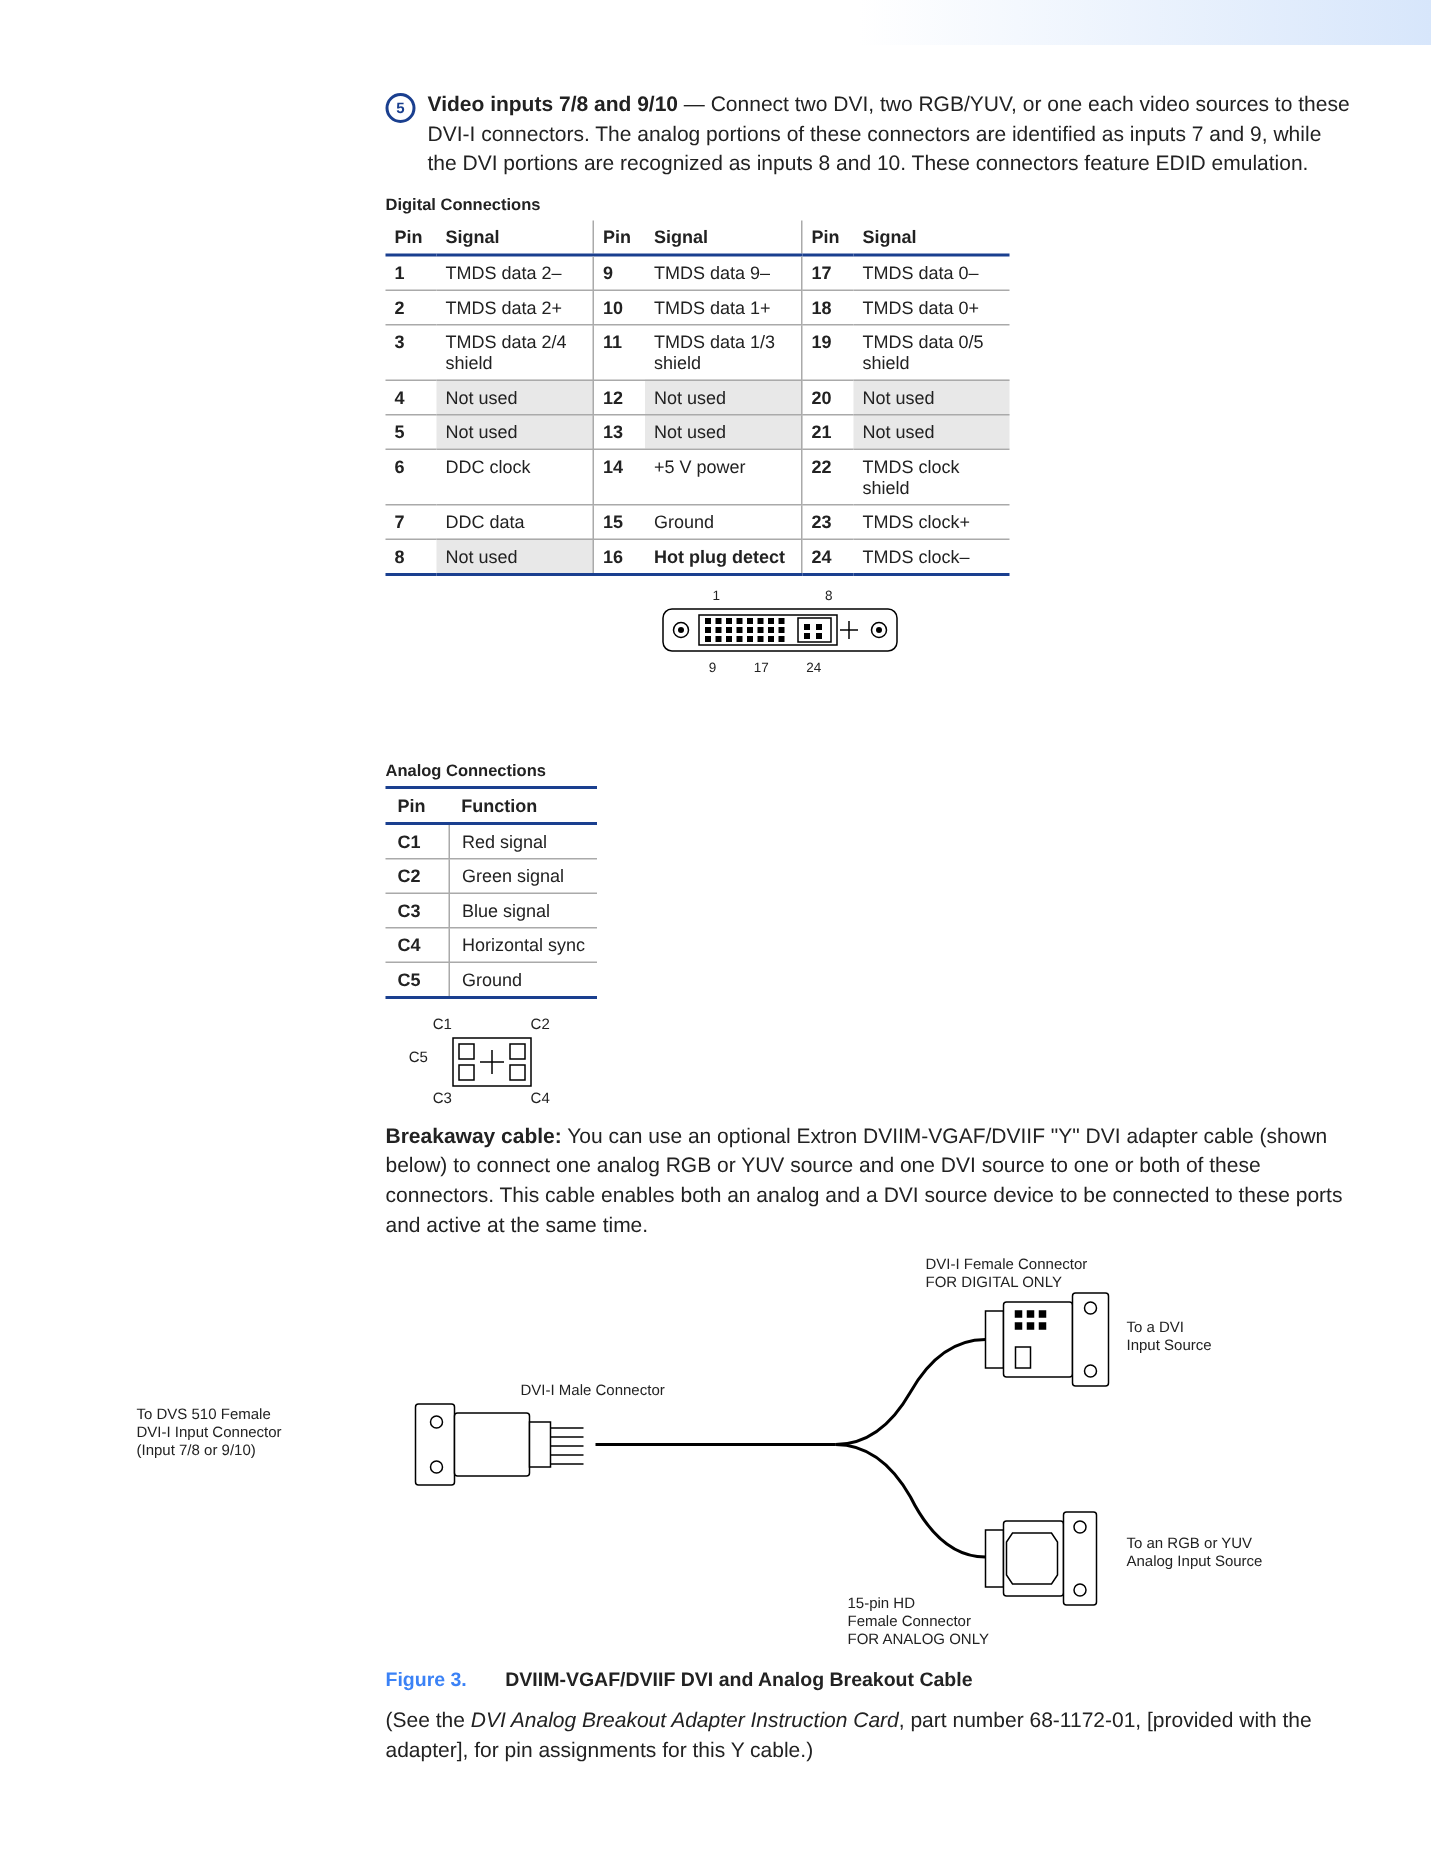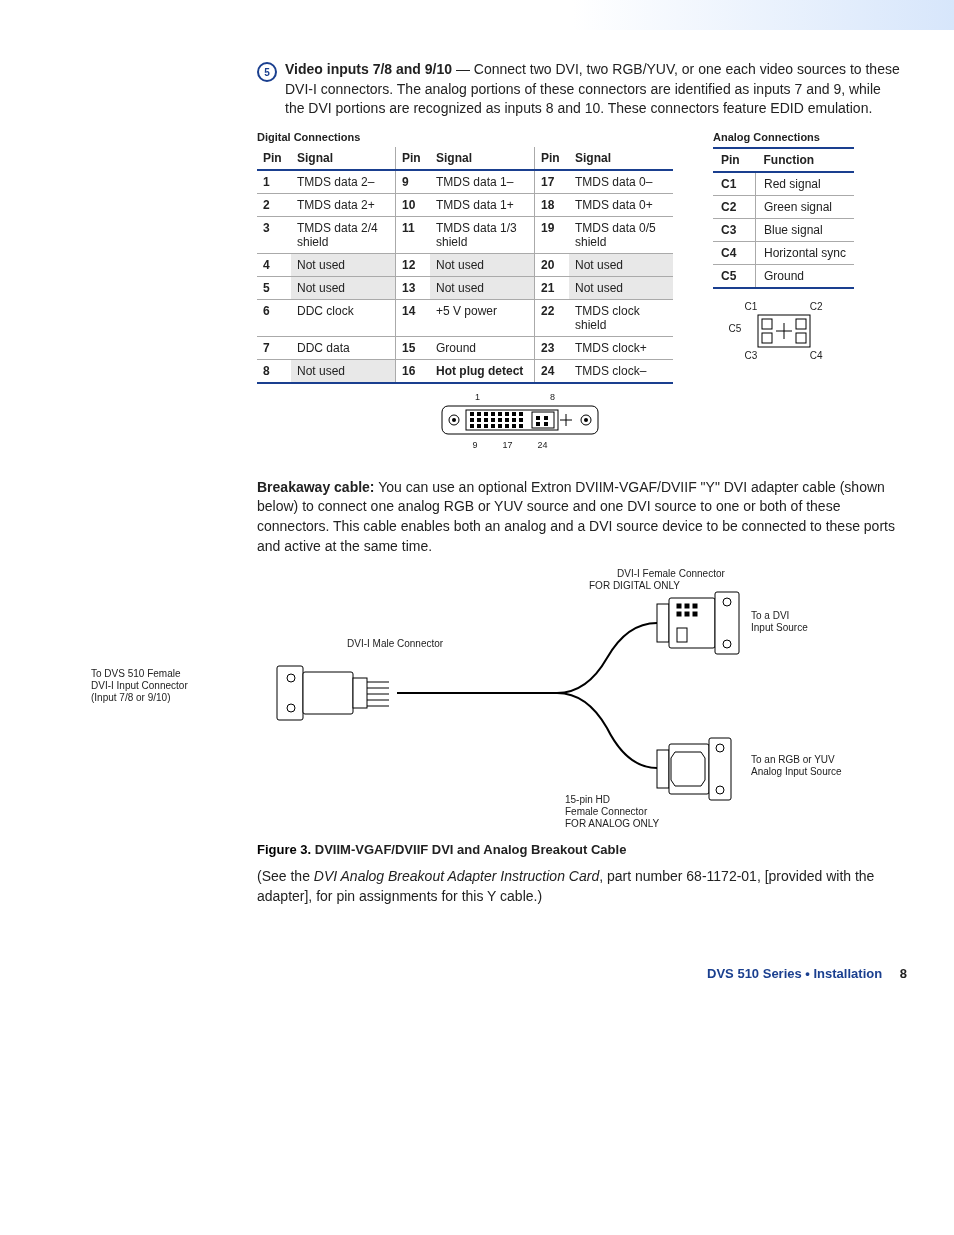--- a/index.html
+++ b/index.html
@@ -46,20 +46,21 @@
     margin: 0 4px 12px 0;
     line-height: 1.4;
   }
   .bold { font-weight: bold; }
 
   .tables-row {
     display: flex;
     gap: 40px;
     align-items: flex-start;
     margin-bottom: 10px;
+    flex-direction: column;
   }
   .table-block { }
   .table-title {
     font-size: 11px;
     font-weight: bold;
     margin-bottom: 4px;
   }
   table.pin-table {
     border-collapse: collapse;
     font-size: 12px;
@@ -114,22 +115,22 @@
   .dvi-plug {
     text-align: center;
     margin: 8px 0 18px 110px;
     font-size: 9px;
   }
 
   .fig-caption {
     margin: 14px 0 10px 0;
     font-size: 13px;
   }
-  .fig-caption .fignum { color: #000000; font-weight: bold; }
-  .fig-caption .figtitle { font-weight: bold; margin-left: 0;}
+  .fig-caption .fignum { color: #3b82f6; font-weight: bold; }
+  .fig-caption .figtitle { font-weight: bold; margin-left: 22px;}
 
   .footer {
     text-align: right;
     margin-top: 60px;
     font-size: 13px;
   }
   .footer .blue { color: #1a3f8f; font-weight: bold;}
   .footer .pagenum { font-weight: bold; margin-left: 14px;}
 
   .cable-diagram {
@@ -170,21 +171,21 @@
               <th class="sp">Signal</th>
               <th>Pin</th>
               <th>Signal</th>
             </tr>
           </thead>
           <tbody id="digital-tbody">
               <tr>
                 <td class="pinnum">1</td>
                 <td class="sig sp" style="max-width: 92px;">TMDS data 2–</td>
                 <td class="pinnum">9</td>
-                <td class="sig sp" style="max-width: 92px;">TMDS data 1–</td>
+                <td class="sig sp" style="max-width: 92px;">TMDS data 9–</td>
                 <td class="pinnum">17</td>
                 <td class="sig" style="max-width: 92px;">TMDS data 0–</td>
               </tr>
               <tr>
                 <td class="pinnum">2</td>
                 <td class="sig sp" style="max-width: 92px;">TMDS data 2+</td>
                 <td class="pinnum">10</td>
                 <td class="sig sp" style="max-width: 92px;">TMDS data 1+</td>
                 <td class="pinnum">18</td>
                 <td class="sig" style="max-width: 92px;">TMDS data 0+</td>
@@ -400,23 +401,23 @@
           <rect x="582" y="176" width="40" height="50" rx="2"></rect>
           <rect x="622" y="170" width="22" height="62" rx="2"></rect>
           <circle cx="633" cy="180" r="4"></circle>
             <circle cx="633" cy="222" r="4"></circle>
           <path d="M588 184 h26 l4 6 v22 l-4 6 h-26 l-4 -6 v-22 z" fill="none"></path>
         </g>
       </svg>
       <span class="lbl" style="top:100px; left:4px; white-space:pre-line; text-align:left;">To DVS 510 Female
 DVI-I Input Connector
 (Input 7/8 or 9/10)</span>
-      <span class="lbl" style="top:70px; left:260px;">DVI-I Male Connector</span>
+      <span class="lbl" style="top:84px; left:260px;">DVI-I Male Connector</span>
       <span class="lbl" style="top:0px; left:530px;">DVI-I Female Connector</span>
-      <span class="lbl" style="top:12px; left:502px;text-align:center;">FOR DIGITAL ONLY</span>
+      <span class="lbl" style="top:12px; left:530px;text-align:center;">FOR DIGITAL ONLY</span>
       <span class="lbl" style="top:42px; left:664px; white-space:pre-line;">To a DVI
 Input Source</span>
       <span class="lbl" style="top:186px; left:664px; white-space:pre-line;">To an RGB or YUV
 Analog Input Source</span>
       <span class="lbl" style="top:226px; left:478px;">15-pin HD</span>
       <span class="lbl" style="top:238px; left:478px;">Female Connector</span>
       <span class="lbl" style="top:250px; left:478px;">FOR ANALOG ONLY</span>
     </div>
 
     <div class="fig-caption">

